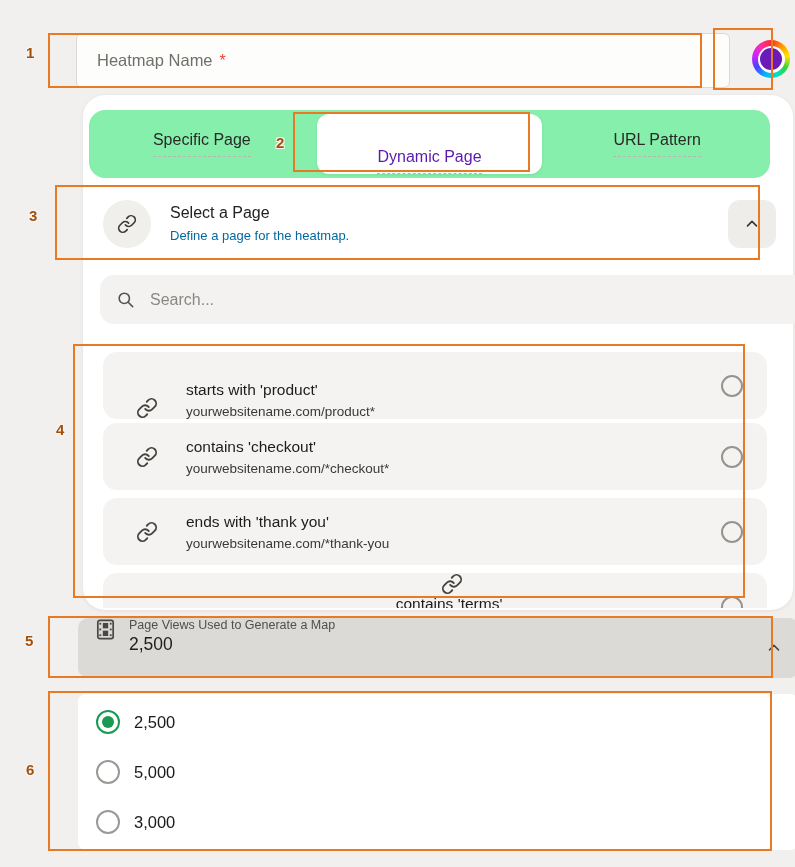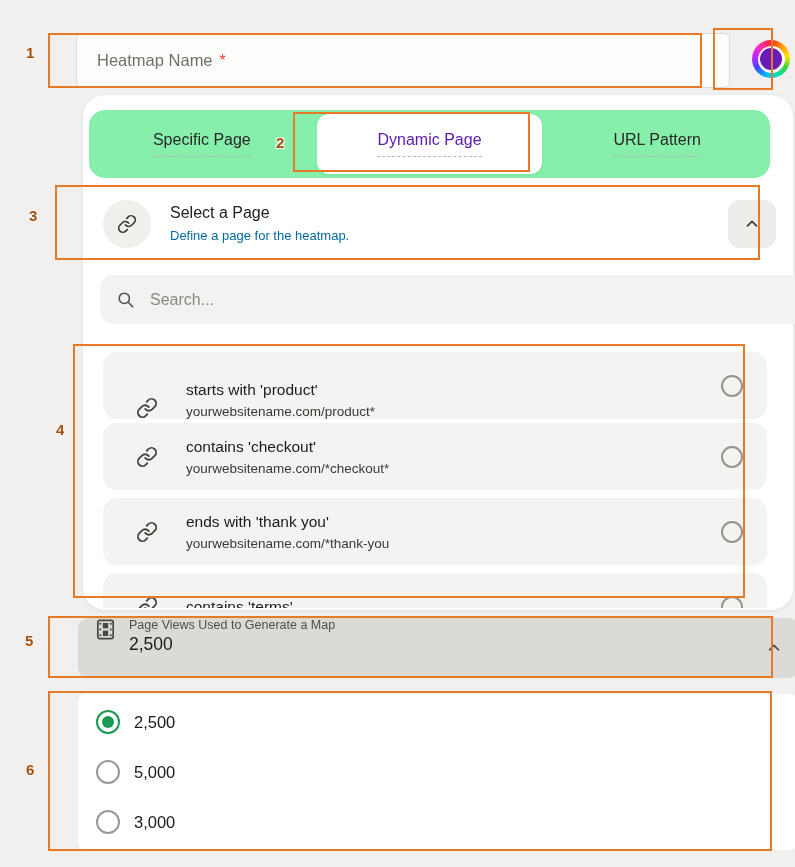--- a/index.html
+++ b/index.html
@@ -42,21 +42,21 @@
   
   .tabbar {
     left:61px; top:110px; width:681px; height:68px;
     background:#86efac; border-radius:16px;
     display:flex; align-items:stretch;
   }
   .tab { flex:1; display:flex; align-items:center; justify-content:center;
     font-size:16px; color:#2a2927; cursor:pointer; }
   .tab .tab-label { padding-bottom:7px; border-bottom:1.5px dashed #b9b6b1; }
   .tab.active { background:#ffffff; border-radius:12px; margin:4px 2px;
-    box-shadow:0 1px 3px rgba(0,0,0,.08); }
+    box-shadow:0 1px 3px rgba(0,0,0,.08);align-items:flex-end; }
   .tab.active .tab-label { color:#5c19ad; font-weight:500; }
 
   
   .sel-icon-circle { left:75px; top:200px; width:48px; height:48px;
     border-radius:50%; background:#f1efec;
     display:flex; align-items:center; justify-content:center; }
   .sel-title { left:142px; top:204px; font-size:16px; font-weight:500; color:#232220; }
   .sel-sub { left:142px; top:228px; font-size:13px; color:#0369a1; }
   .collapse-btn { left:700px; top:200px; width:48px; height:48px;
     background:#efedea; border-radius:12px;
@@ -209,21 +209,21 @@
           <path d="M14 11a5 5 0 0 0-7.54-.54l-3 3a5 5 0 0 0 7.07 7.07l1.71-1.71"></path>
         </svg>
       </span>
       <span class="opt-text">
         <div class="opt-title">contains 'checkout'</div>
         <div class="opt-url">yourwebsitename.com/*checkout*</div>
       </span>
       <span class="opt-radio"></span>
     </div>
 
-    <div class="opt-item" style="top:233px;">
+    <div class="opt-item" style="top:233px;flex-direction:column;">
       <span class="opt-icon">
         <svg width="22" height="22" viewBox="0 0 24 24" fill="none" stroke="#45433f" stroke-width="2" stroke-linecap="round" stroke-linejoin="round">
           <path d="M10 13a5 5 0 0 0 7.54.54l3-3a5 5 0 0 0-7.07-7.07l-1.72 1.71"></path>
           <path d="M14 11a5 5 0 0 0-7.54-.54l-3 3a5 5 0 0 0 7.07 7.07l1.71-1.71"></path>
         </svg>
       </span>
       <span class="opt-text">
         <div class="opt-title">contains 'terms'</div>
       </span>
       <span class="opt-radio"></span>

